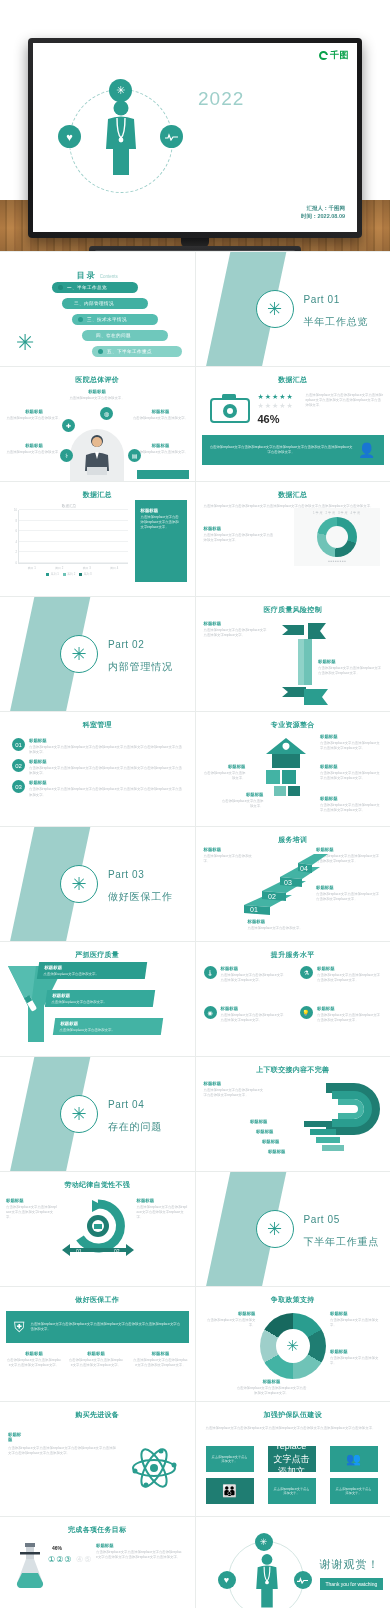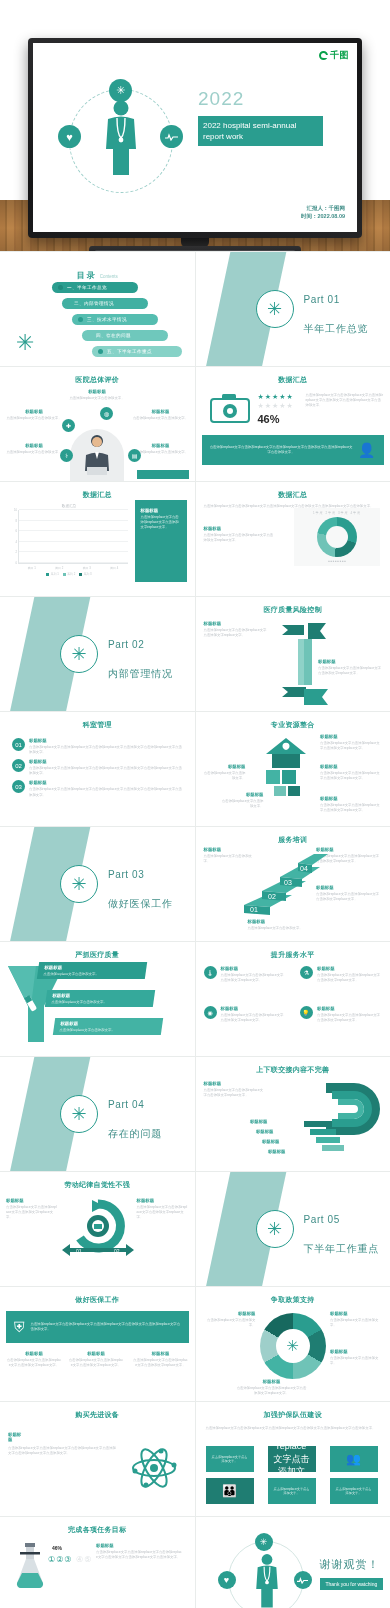--- a/index.html
+++ b/index.html
@@ -106,21 +106,21 @@
     position:absolute; left:22px; top:-12px; width:56px; height:140px;
     background:#9ecfca; transform:skewX(-12deg);
   }
   .part-ring{
     position:absolute; left:60px; top:38px; width:38px; height:38px;
     border-radius:50%; border:1px solid #2a9d8f; background:#fff;
     display:flex;align-items:center;justify-content:center;
   }
   .part-txt{ position:absolute; left:108px; top:42px;}
   .part-no{ font-size:10px; color:#3f8d87; letter-spacing:.6px;}
-  .part-nm{ font-size:10px; color:#3f8d87; margin-top:17px; letter-spacing:.8px;}
+  .part-nm{ font-size:10px; color:#3f8d87; margin-top:10px; letter-spacing:.8px;}
 
   
   .toc-h{ position:absolute; left:0;right:0; top:12px; text-align:center;}
   .toc-h b{ font-size:8px;color:#2a9d8f;letter-spacing:2px;}
   .toc-h i{ font-size:4.5px;color:#9ecfca;font-style:normal;margin-left:3px;}
   .toc-pill{
     position:absolute; height:11px; border-radius:6px; color:#fff;
     font-size:4.6px; display:flex; align-items:center; padding-left:6px; letter-spacing:.4px;
   }
   .toc-dot{ width:5px;height:5px;border-radius:50%;background:#1f8b7d;margin-right:4px; flex:none;}
@@ -198,21 +198,20 @@
             <div class="hs-badge left">♥</div>
             <div class="hs-badge right">
               <svg width="13" height="8" viewBox="0 0 13 8">
                   <polyline points="0,5 3,5 4,2 6,7 8,4 13,4" fill="none" stroke="#fff" stroke-width="1.2"></polyline>
                 </svg>
             </div>
           </div>
 
           <div class="hs-right">
             <div class="hs-year">2022</div>
-            <div class="hs-sub">2022 hospital semi-annual report work</div>
           </div>
 
           <div class="hs-meta">
             <div>汇报人：千图网</div>
             <div>时间：2022.08.09</div>
           </div>
 
         </div>
       </div>
     </div>

